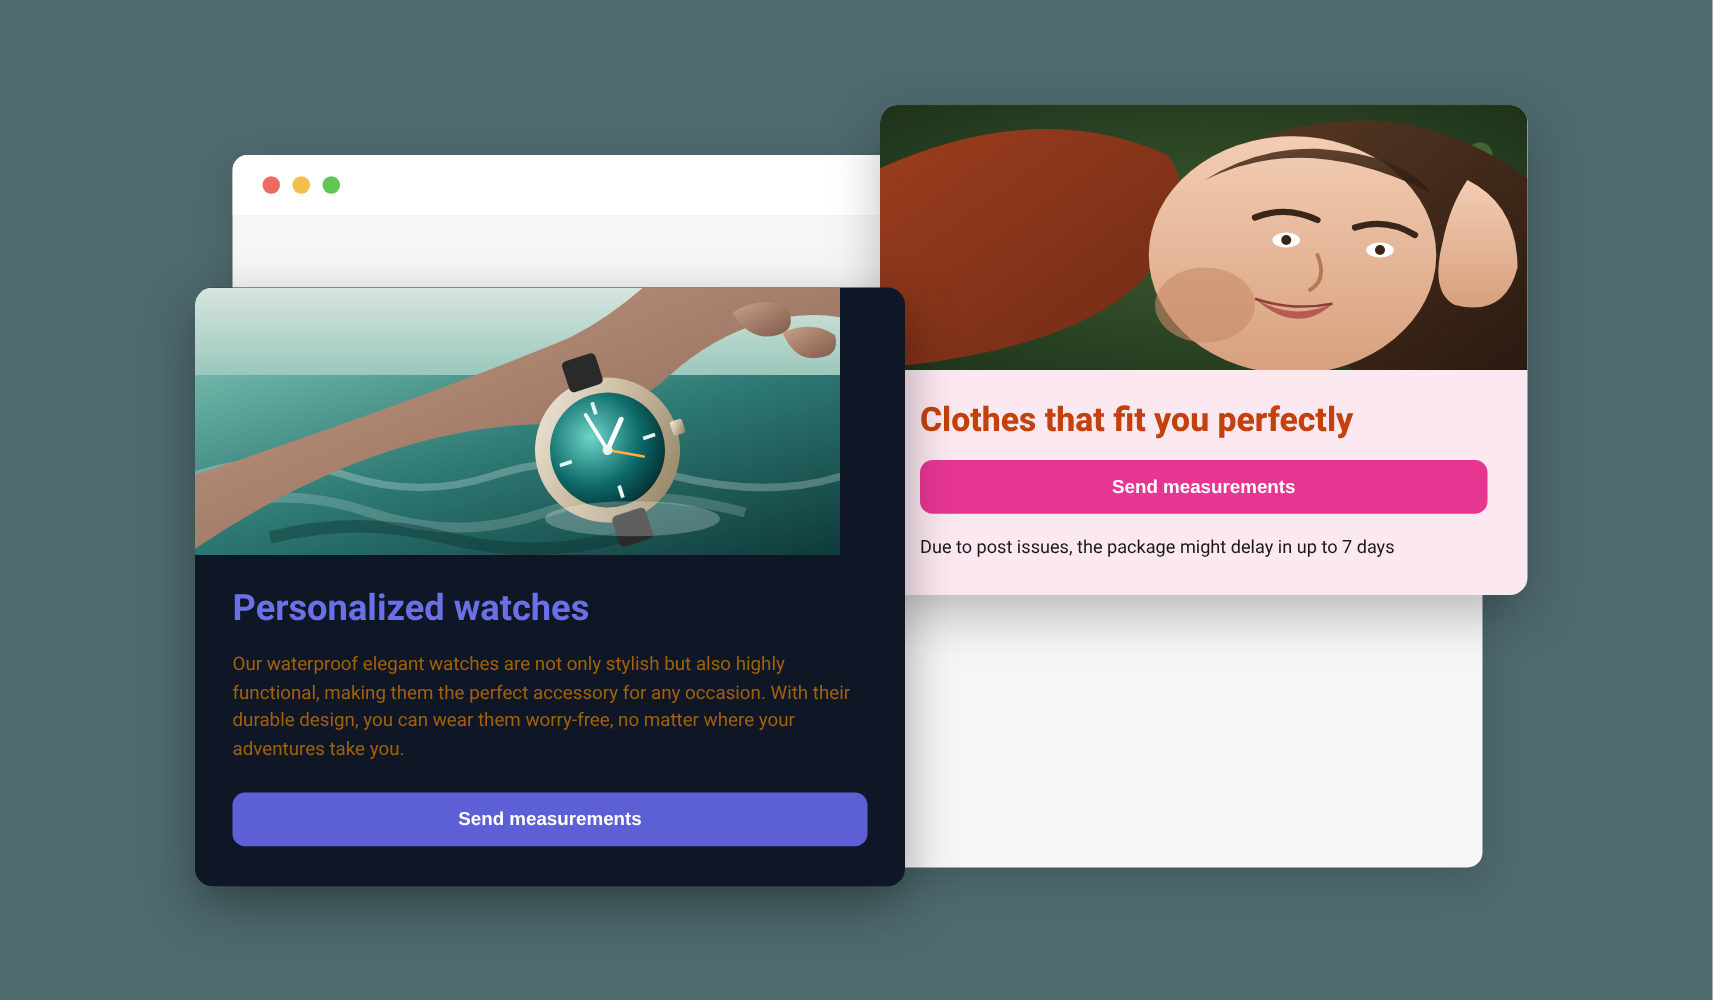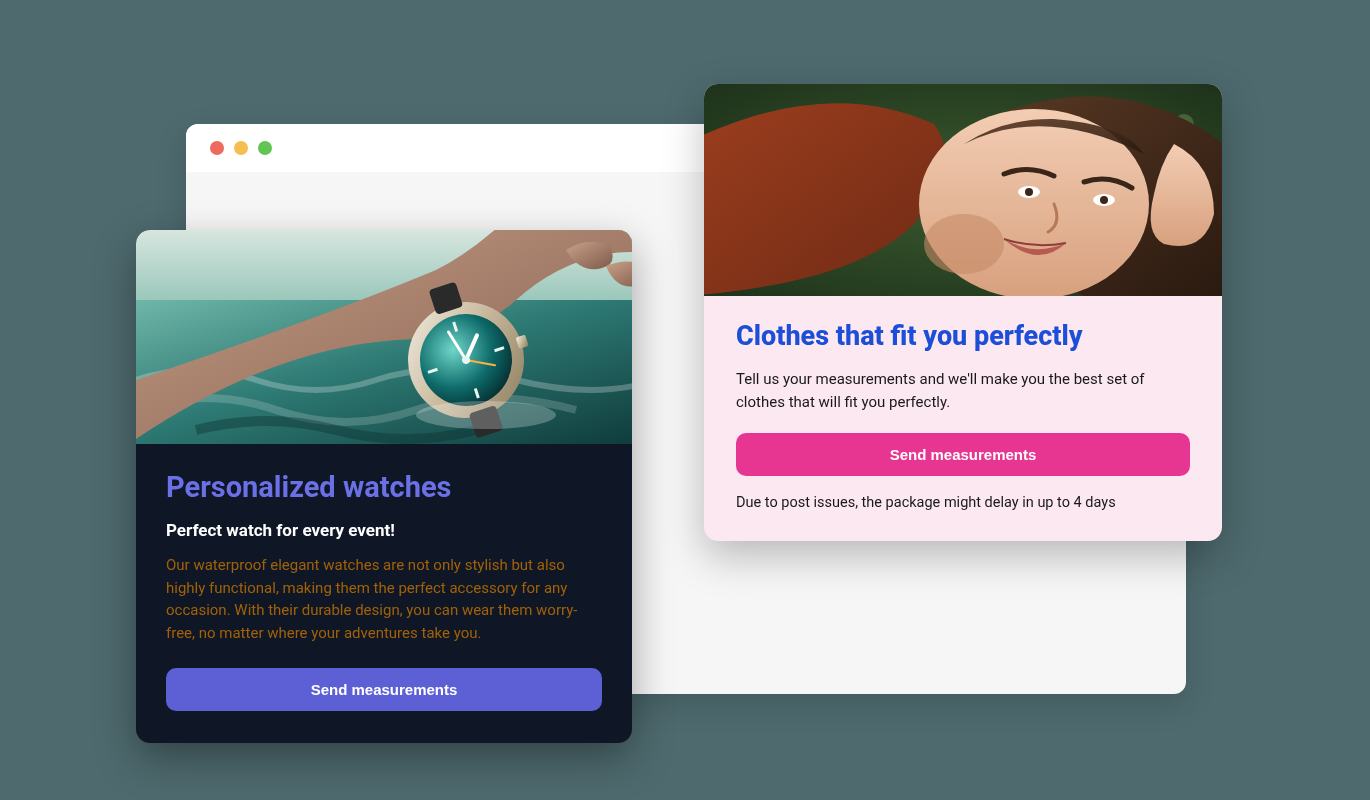--- a/index.html
+++ b/index.html
@@ -37,23 +37,23 @@
     height: 14px;
     border-radius: 50%;
   }
   .dot-red    { background: #ed6a5e; }
   .dot-yellow { background: #f5bf4f; }
   .dot-green  { background: #61c554; }
 
   
   .card-dark {
     position: absolute;
-    left: 136px;
+    left: 156px;
     top: 230px;
-    width: 496px;
+    width: 568px;
     border-radius: 14px;
     background: #0f1626;
     box-shadow: 0 15px 40px rgba(0,0,0,0.35);
     overflow: hidden;
   }
   .card-dark .image {
     height: 214px;
     width: 100%;
     position: relative;
   }
@@ -107,21 +107,21 @@
     height: 212px;
     width: 100%;
     position: relative;
   }
   .card-pink .body {
     padding: 24px 32px 30px;
   }
   .card-pink .title {
     font-size: 27px;
     font-weight: 800;
-    color: #1d4ed8;
+    color: #c2410c;
     margin-bottom: 16px;
   }
   .card-pink .subtitle {
     font-size: 17px;
     font-weight: 700;
     color: #1a1a1a;
     margin-bottom: 10px;
   }
   .card-pink .desc {
     font-size: 15px;
@@ -206,23 +206,22 @@
       <path d="M300 155 q 30 18 62 4 q -28 26 -62 -4 Z" fill="#b65a52"></path>
       <path d="M300 155 q 30 10 62 4" stroke="#8e3e38" stroke-width="2" fill="none"></path>
 
       <path d="M470 60 q 40 20 40 70 q -10 40 -50 30 q -20 -10 -10 -50 q 6 -30 20 -50 Z" fill="url(#skin)"></path>
 
       <path d="M260 60 Q 340 20 440 70 Q 420 40 350 35 Q 300 34 260 60 Z" fill="url(#hair)" opacity="0.9"></path>
     </svg>
   </div>
   <div class="body">
     <h2 class="title">Clothes that fit you perfectly</h2>
-    <p class="desc">Tell us your measurements and we'll make you the best set of clothes that will fit you perfectly.</p>
     <button class="btn">Send measurements</button>
-    <p class="note">Due to post issues, the package might delay in up to 4 days</p>
+    <p class="note">Due to post issues, the package might delay in up to 7 days</p>
   </div>
 </div>
 
 <div class="card-dark">
   <div class="image">
     <svg viewBox="0 0 516 214" width="516" height="214" preserveAspectRatio="xMidYMid slice">
       <defs>
         <linearGradient id="water" x1="0" y1="0" x2="1" y2="1">
           <stop offset="0%" stop-color="#6fb6a8"></stop>
           <stop offset="45%" stop-color="#2e7a74"></stop>
@@ -281,17 +280,16 @@
 
         <rect x="-14" y="-78" width="28" height="26" rx="4" fill="#2a2a2a"></rect>
         <rect x="-14" y="52" width="28" height="26" rx="4" fill="#2a2a2a"></rect>
       </g>
 
       <ellipse cx="350" cy="185" rx="70" ry="14" fill="#ffffff" opacity="0.25"></ellipse>
     </svg>
   </div>
   <div class="body">
     <h2 class="title">Personalized watches</h2>
-    <p class="subtitle">Perfect watch for every event!</p>
     <p class="desc">Our waterproof elegant watches are not only stylish but also highly functional, making them the perfect accessory for any occasion. With their durable design, you can wear them worry-free, no matter where your adventures take you.</p>
     <button class="btn">Send measurements</button>
   </div>
 </div>
 
 </body></html>

